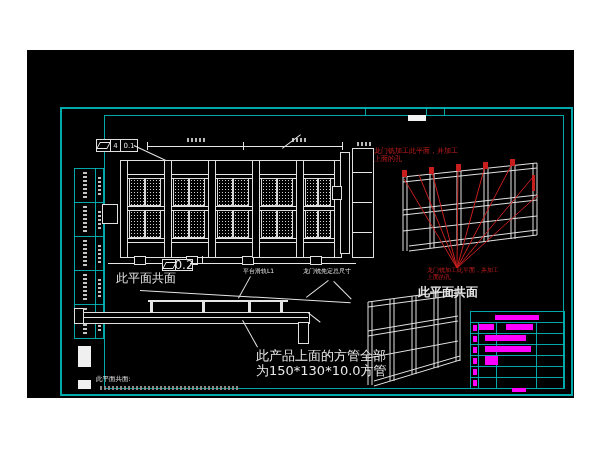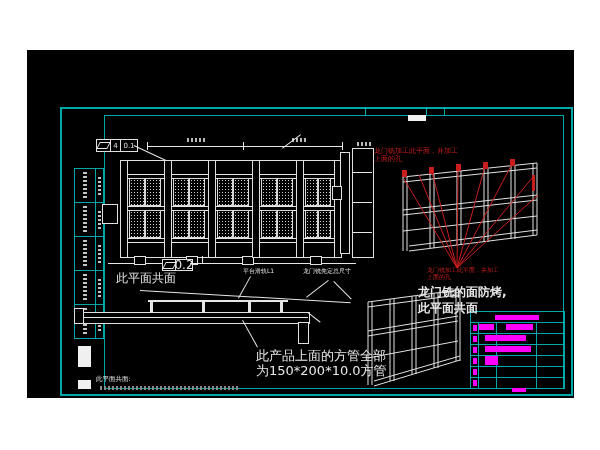--- a/index.html
+++ b/index.html
@@ -207,27 +207,26 @@
         <path d="M10,16 L10,99 M14,16 L14,99 M32,13 L32,95 M36,13 L36,95 M54,10 L54,88 M58,10 L58,88
                  M76,7 L76,82 M80,7 L80,82 M98,4 L98,75 M102,4 L102,75"></path>
       </g>
     </svg>
 
     <div class="rtxt" style="left:400px;top:216px;font-size:6px;z-index:5">
       <div>龙门铣加工此平面，并加工</div>
       <div>上面的孔</div>
     </div>
     <div class="wtxt" style="left:391px;top:234px;font-size:12px;font-weight:bold;z-index:5;line-height:16px">
-      <div>龙门铣的面防烤,</div>
       <div>此平面共面</div>
     </div>
 
     <div class="wtxt" style="left:229px;top:299px;font-size:13px">
       <div>此产品上面的方管全部</div>
-      <div>为150*200*10.0方管</div>
+      <div>为150*130*10.0方管</div>
     </div>
     <div class="ln rot" style="left:216px;top:270px;width:31px;height:1px;transform:rotate(61deg)"></div>
 
     <div class="wtxt" style="left:69px;top:326px;font-size:6.5px">此平面共面:</div>
     <div class="mbg" style="left:73px;top:336px;width:140px;height:4px"></div>
 
     <div id="ptable" class="tbox" style="left:443px;top:261px;width:93px;height:76px">
       <div class="mbm" style="left:24px;top:3px;width:44px;height:5px"></div>
       <div class="tealln" style="left:7px;top:10px;width:1px;height:66px"></div>
       <div class="tealln" style="left:25px;top:10px;width:1px;height:66px"></div>

